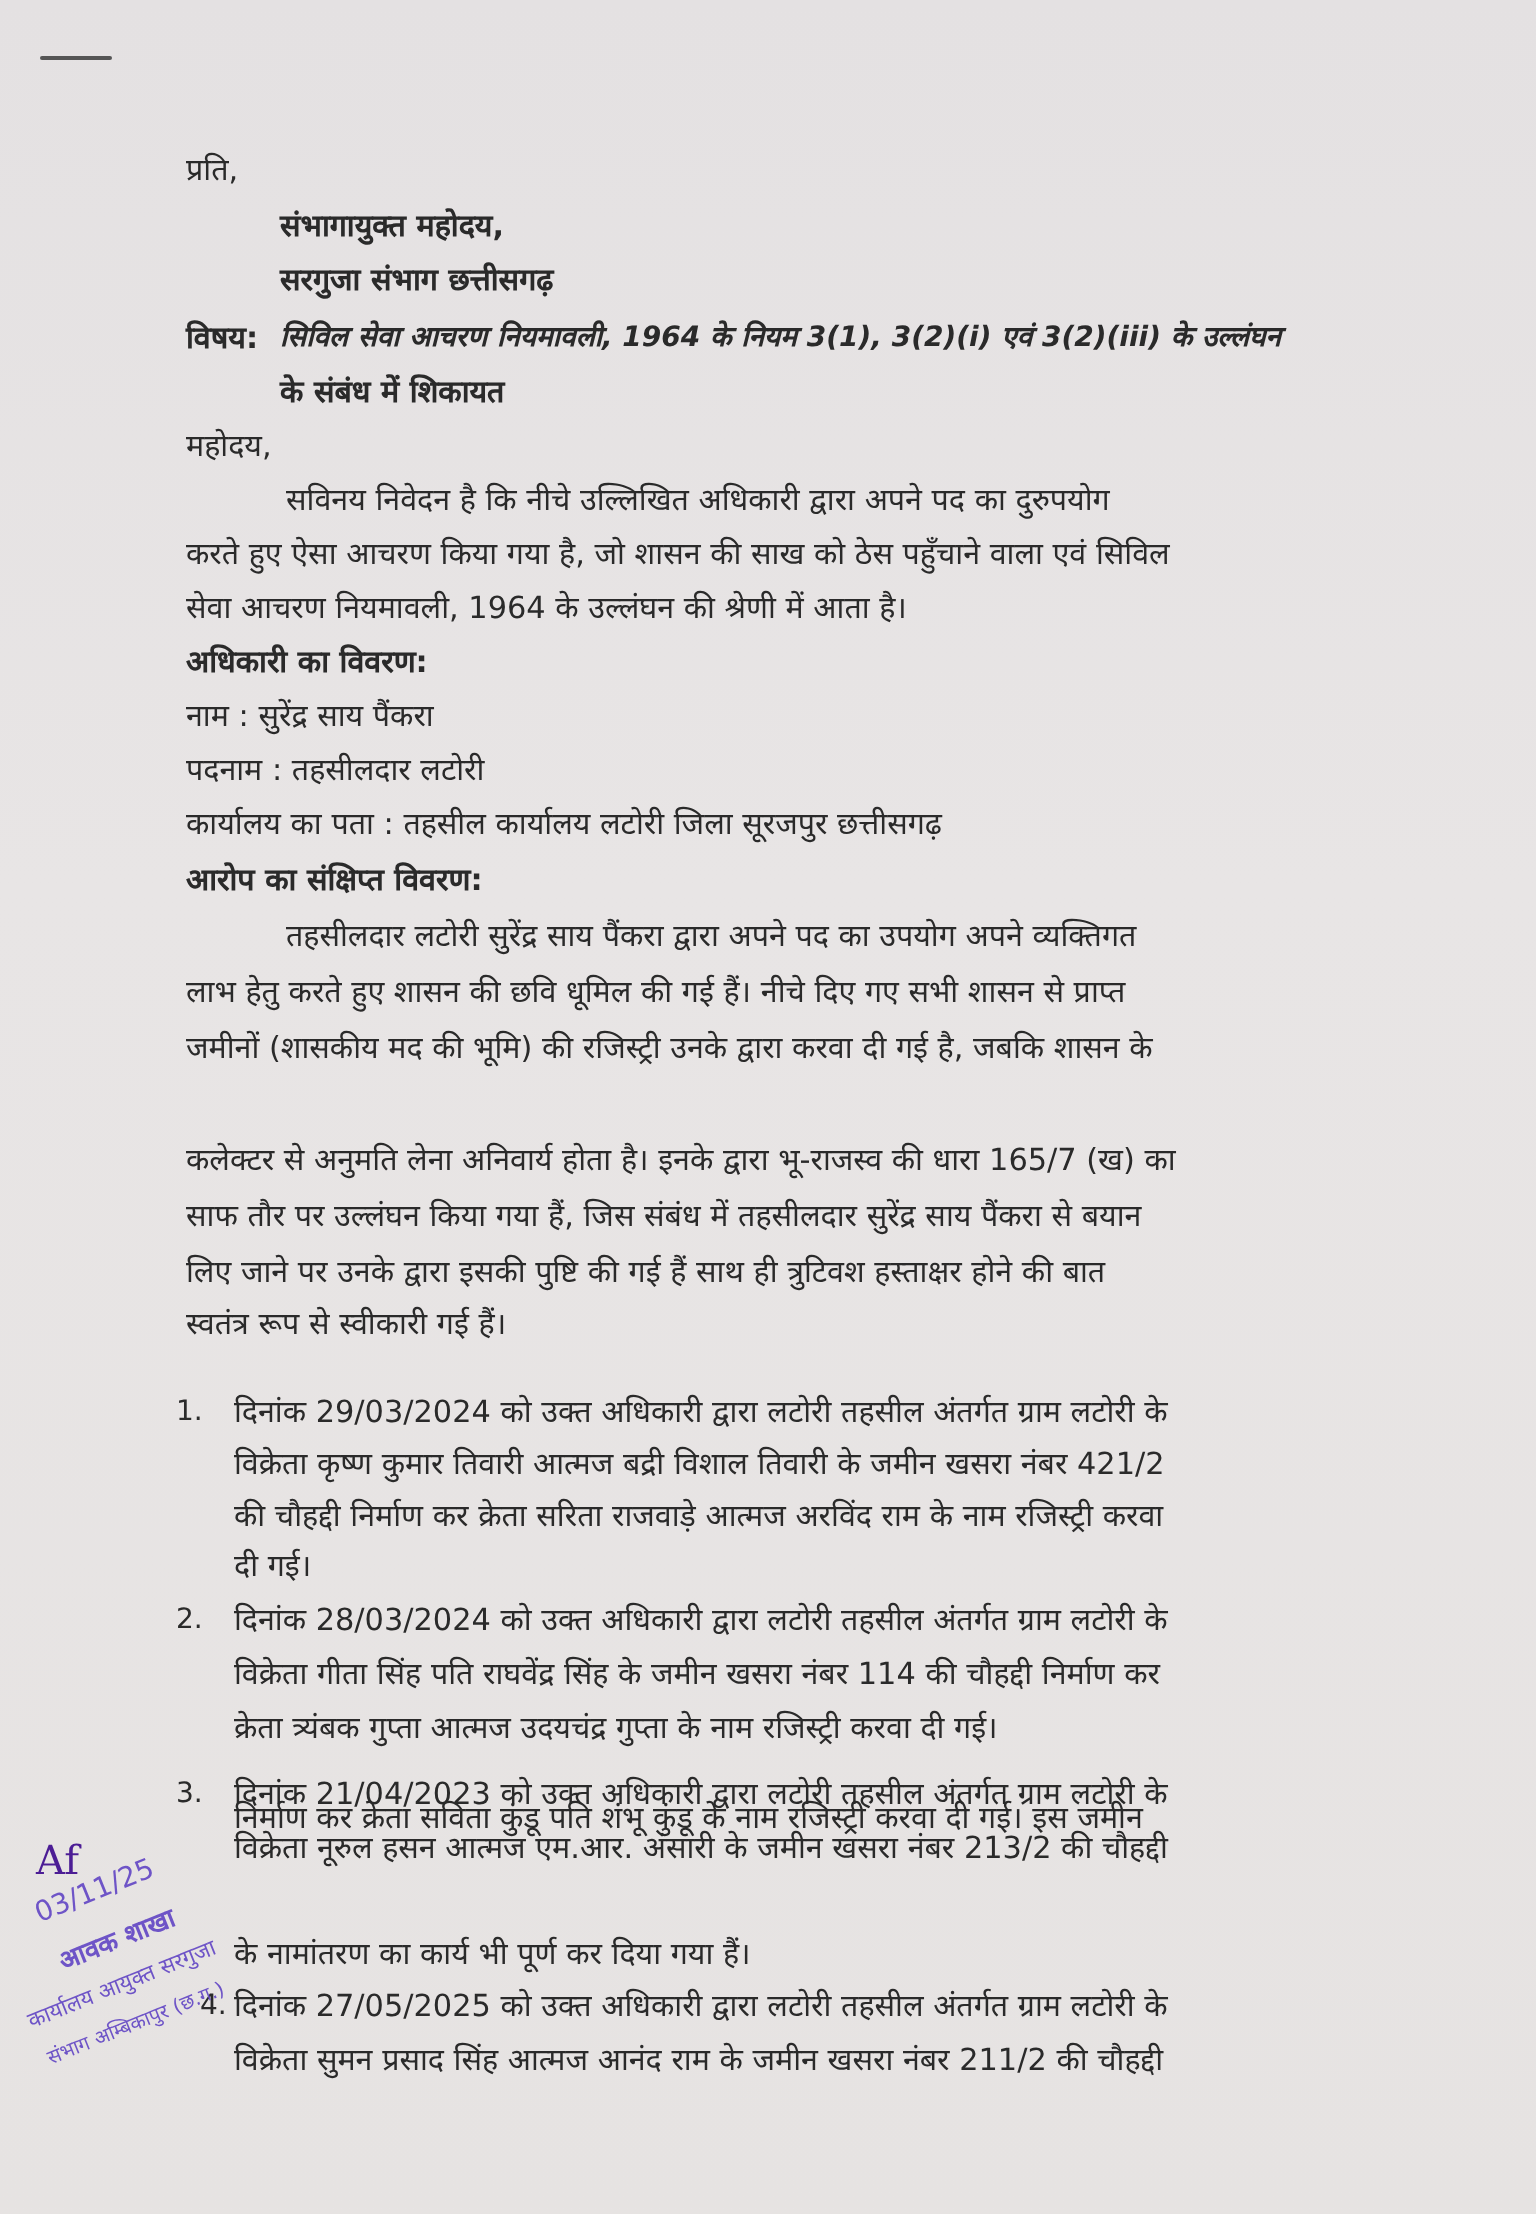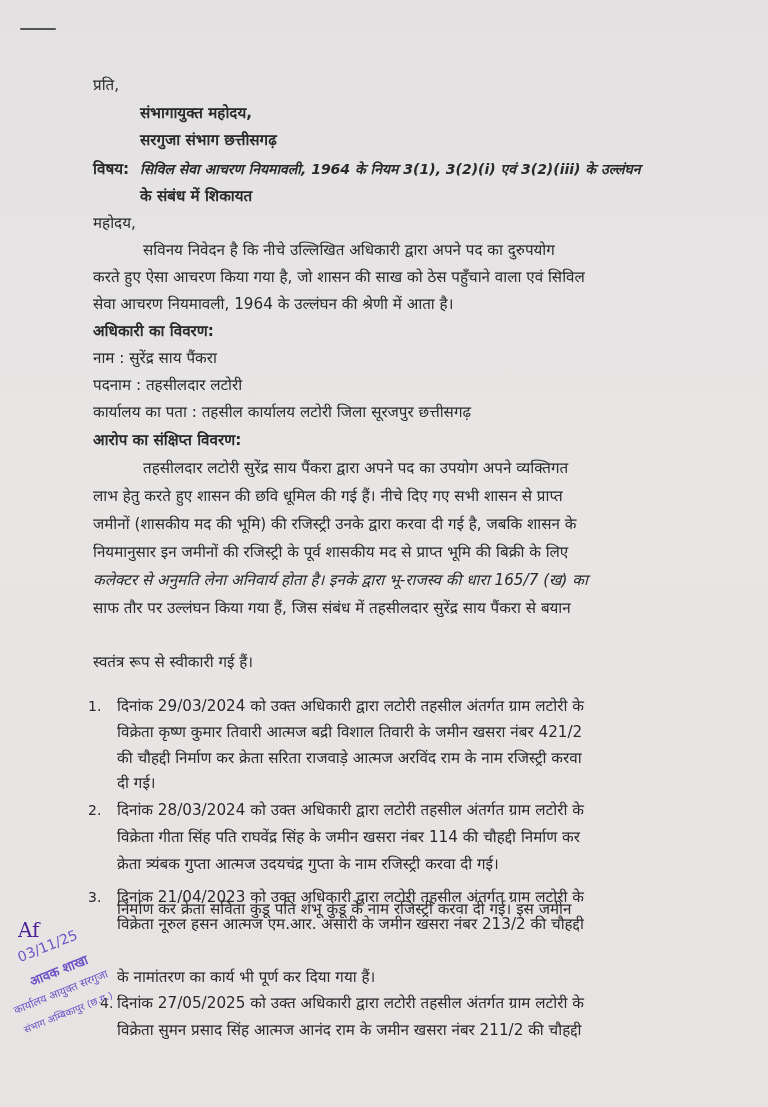--- a/index.html
+++ b/index.html
@@ -40,23 +40,23 @@
 
   <div class="line b" style="left:93px;top:321px;">अधिकारी का विवरण:</div>
   <div class="line" style="left:93px;top:348px;">नाम : सुरेंद्र साय पैंकरा</div>
   <div class="line" style="left:93px;top:375px;">पदनाम : तहसीलदार लटोरी</div>
   <div class="line" style="left:93px;top:402px;">कार्यालय का पता : तहसील कार्यालय लटोरी जिला सूरजपुर छत्तीसगढ़</div>
 
   <div class="line b" style="left:93px;top:430px;">आरोप का संक्षिप्त विवरण:</div>
   <div class="line" style="left:93px;top:486px;">लाभ हेतु करते हुए शासन की छवि धूमिल की गई हैं। नीचे दिए गए सभी शासन से प्राप्त</div>
   <div class="line" style="left:143px;top:458px;">तहसीलदार लटोरी सुरेंद्र साय पैंकरा द्वारा अपने पद का उपयोग अपने व्यक्तिगत</div>
   <div class="line" style="left:93px;top:514px;">जमीनों (शासकीय मद की भूमि) की रजिस्ट्री उनके द्वारा करवा दी गई है, जबकि शासन के</div>
-  <div class="line" style="left:93px;top:542px;">नियमानुसार इन जमीनों की रजिस्ट्री के पूर्व शासकीय मद से प्राप्त भूमि की बिक्री के लिए</div>
-  <div class="line" style="left:93px;top:570px;font-style:italic;">कलेक्टर से अनुमति लेना अनिवार्य होता है। इनके द्वारा भू-राजस्व की धारा 165/7 (ख) का</div>
+  <div class="line" style="left:93px;top:570px;">कलेक्टर से अनुमति लेना अनिवार्य होता है। इनके द्वारा भू-राजस्व की धारा 165/7 (ख) का</div>
   <div class="line" style="left:93px;top:598px;">साफ तौर पर उल्लंघन किया गया हैं, जिस संबंध में तहसीलदार सुरेंद्र साय पैंकरा से बयान</div>
+  <div class="line" style="left:93px;top:626px;">लिए जाने पर उनके द्वारा इसकी पुष्टि की गई हैं साथ ही त्रुटिवश हस्ताक्षर होने की बात</div>
   <div class="line" style="left:93px;top:652px;">स्वतंत्र रूप से स्वीकारी गई हैं।</div>
 
   <div class="num" style="left:88px;top:696px;">1.</div>
   <div class="line" style="left:117px;top:696px;">दिनांक 29/03/2024 को उक्त अधिकारी द्वारा लटोरी तहसील अंतर्गत ग्राम लटोरी के</div>
   <div class="line" style="left:117px;top:722px;">विक्रेता कृष्ण कुमार तिवारी आत्मज बद्री विशाल तिवारी के जमीन खसरा नंबर 421/2</div>
   <div class="line" style="left:117px;top:748px;">की चौहद्दी निर्माण कर क्रेता सरिता राजवाड़े आत्मज अरविंद राम के नाम रजिस्ट्री करवा</div>
   <div class="line" style="left:117px;top:773px;">दी गई।</div>
 
   <div class="num" style="left:88px;top:800px;">2.</div>
   <div class="line" style="left:117px;top:800px;">दिनांक 28/03/2024 को उक्त अधिकारी द्वारा लटोरी तहसील अंतर्गत ग्राम लटोरी के</div>

